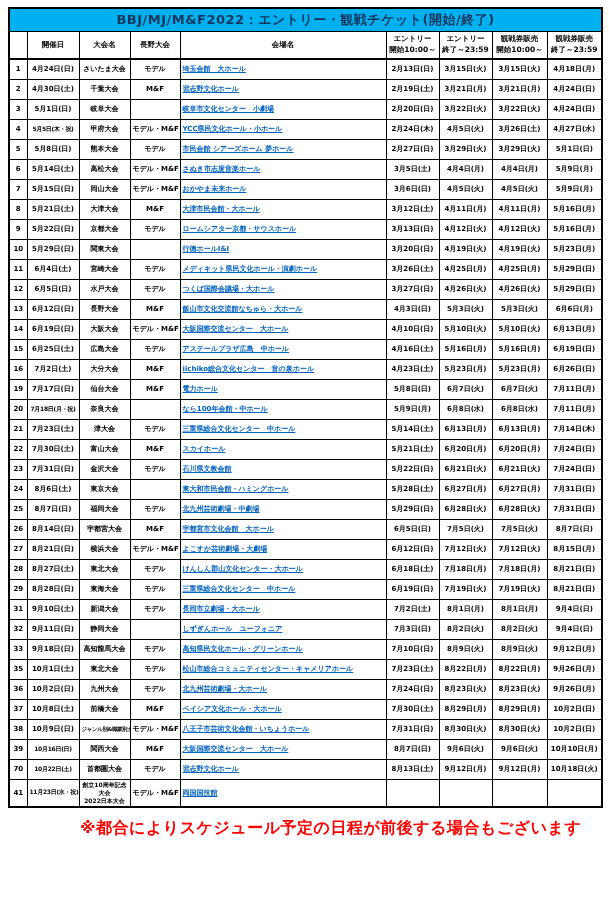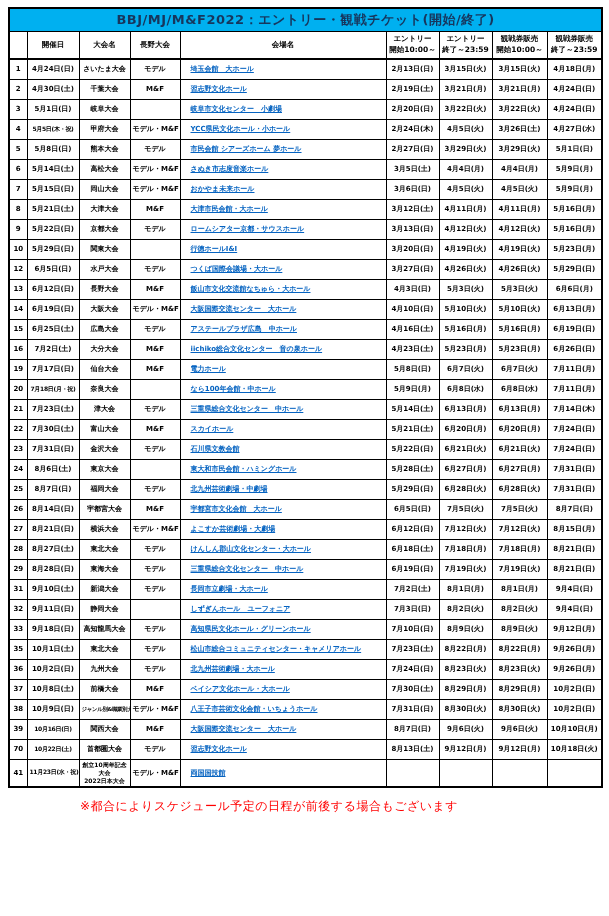--- a/index.html
+++ b/index.html
@@ -58,35 +58,34 @@
     padding: 0 2px;
     white-space: nowrap;
     overflow: hidden;
   }
   tbody td.venue { text-align: left; }
   tbody td.venue a {
     color: var(--link-color, #0563C1);
     text-decoration: underline;
     font-weight: bold;
     cursor: pointer;
-    margin-left: 8px;
   }
   tbody td.num { font-size: 7px; }
   tbody td.small { font-size: 5.5px; letter-spacing: -0.4px; }
   tbody td.small-date { font-size: 6px; letter-spacing: -0.3px; }
   tbody td.two-line {
     white-space: pre-line;
     line-height: 1.35;
     font-size: 6px;
     padding: 1px 1px;
   }
   .footer-note {
     color: var(--note-color, #FF0000);
-    font-weight: normal;
-    font-size: 12px;
+    font-weight: bold;
+    font-size: 16px;
     margin: 10px 4px 0 80px;
     letter-spacing: 0.5px;
   }
 </style>
 </head>
 <body>
 
 <div class="sheet">
   <table class="schedule">
     <colgroup>
@@ -225,20 +224,31 @@
           <td class="date">5月29日(日)</td>
           <td class="name">関東大会</td>
           <td class="held"></td>
           <td class="venue"><a href="#">行徳ホールI&amp;I</a></td>
           <td class="entry_start">3月20日(日)</td>
           <td class="entry_end">4月19日(火)</td>
           <td class="sale_start">4月19日(火)</td>
           <td class="sale_end">5月23日(月)</td>
         </tr>
         <tr>
+          <td class="num">11</td>
+          <td class="date">6月4日(土)</td>
+          <td class="name">宮崎大会</td>
+          <td class="held">モデル</td>
+          <td class="venue"><a href="#">メディキット県民文化ホール・演劇ホール</a></td>
+          <td class="entry_start">3月26日(土)</td>
+          <td class="entry_end">4月25日(月)</td>
+          <td class="sale_start">4月25日(月)</td>
+          <td class="sale_end">5月29日(日)</td>
+        </tr>
+        <tr>
           <td class="num">12</td>
           <td class="date">6月5日(日)</td>
           <td class="name">水戸大会</td>
           <td class="held">モデル</td>
           <td class="venue"><a href="#">つくば国際会議場・大ホール</a></td>
           <td class="entry_start">3月27日(日)</td>
           <td class="entry_end">4月26日(火)</td>
           <td class="sale_start">4月26日(火)</td>
           <td class="sale_end">5月29日(日)</td>
         </tr>

